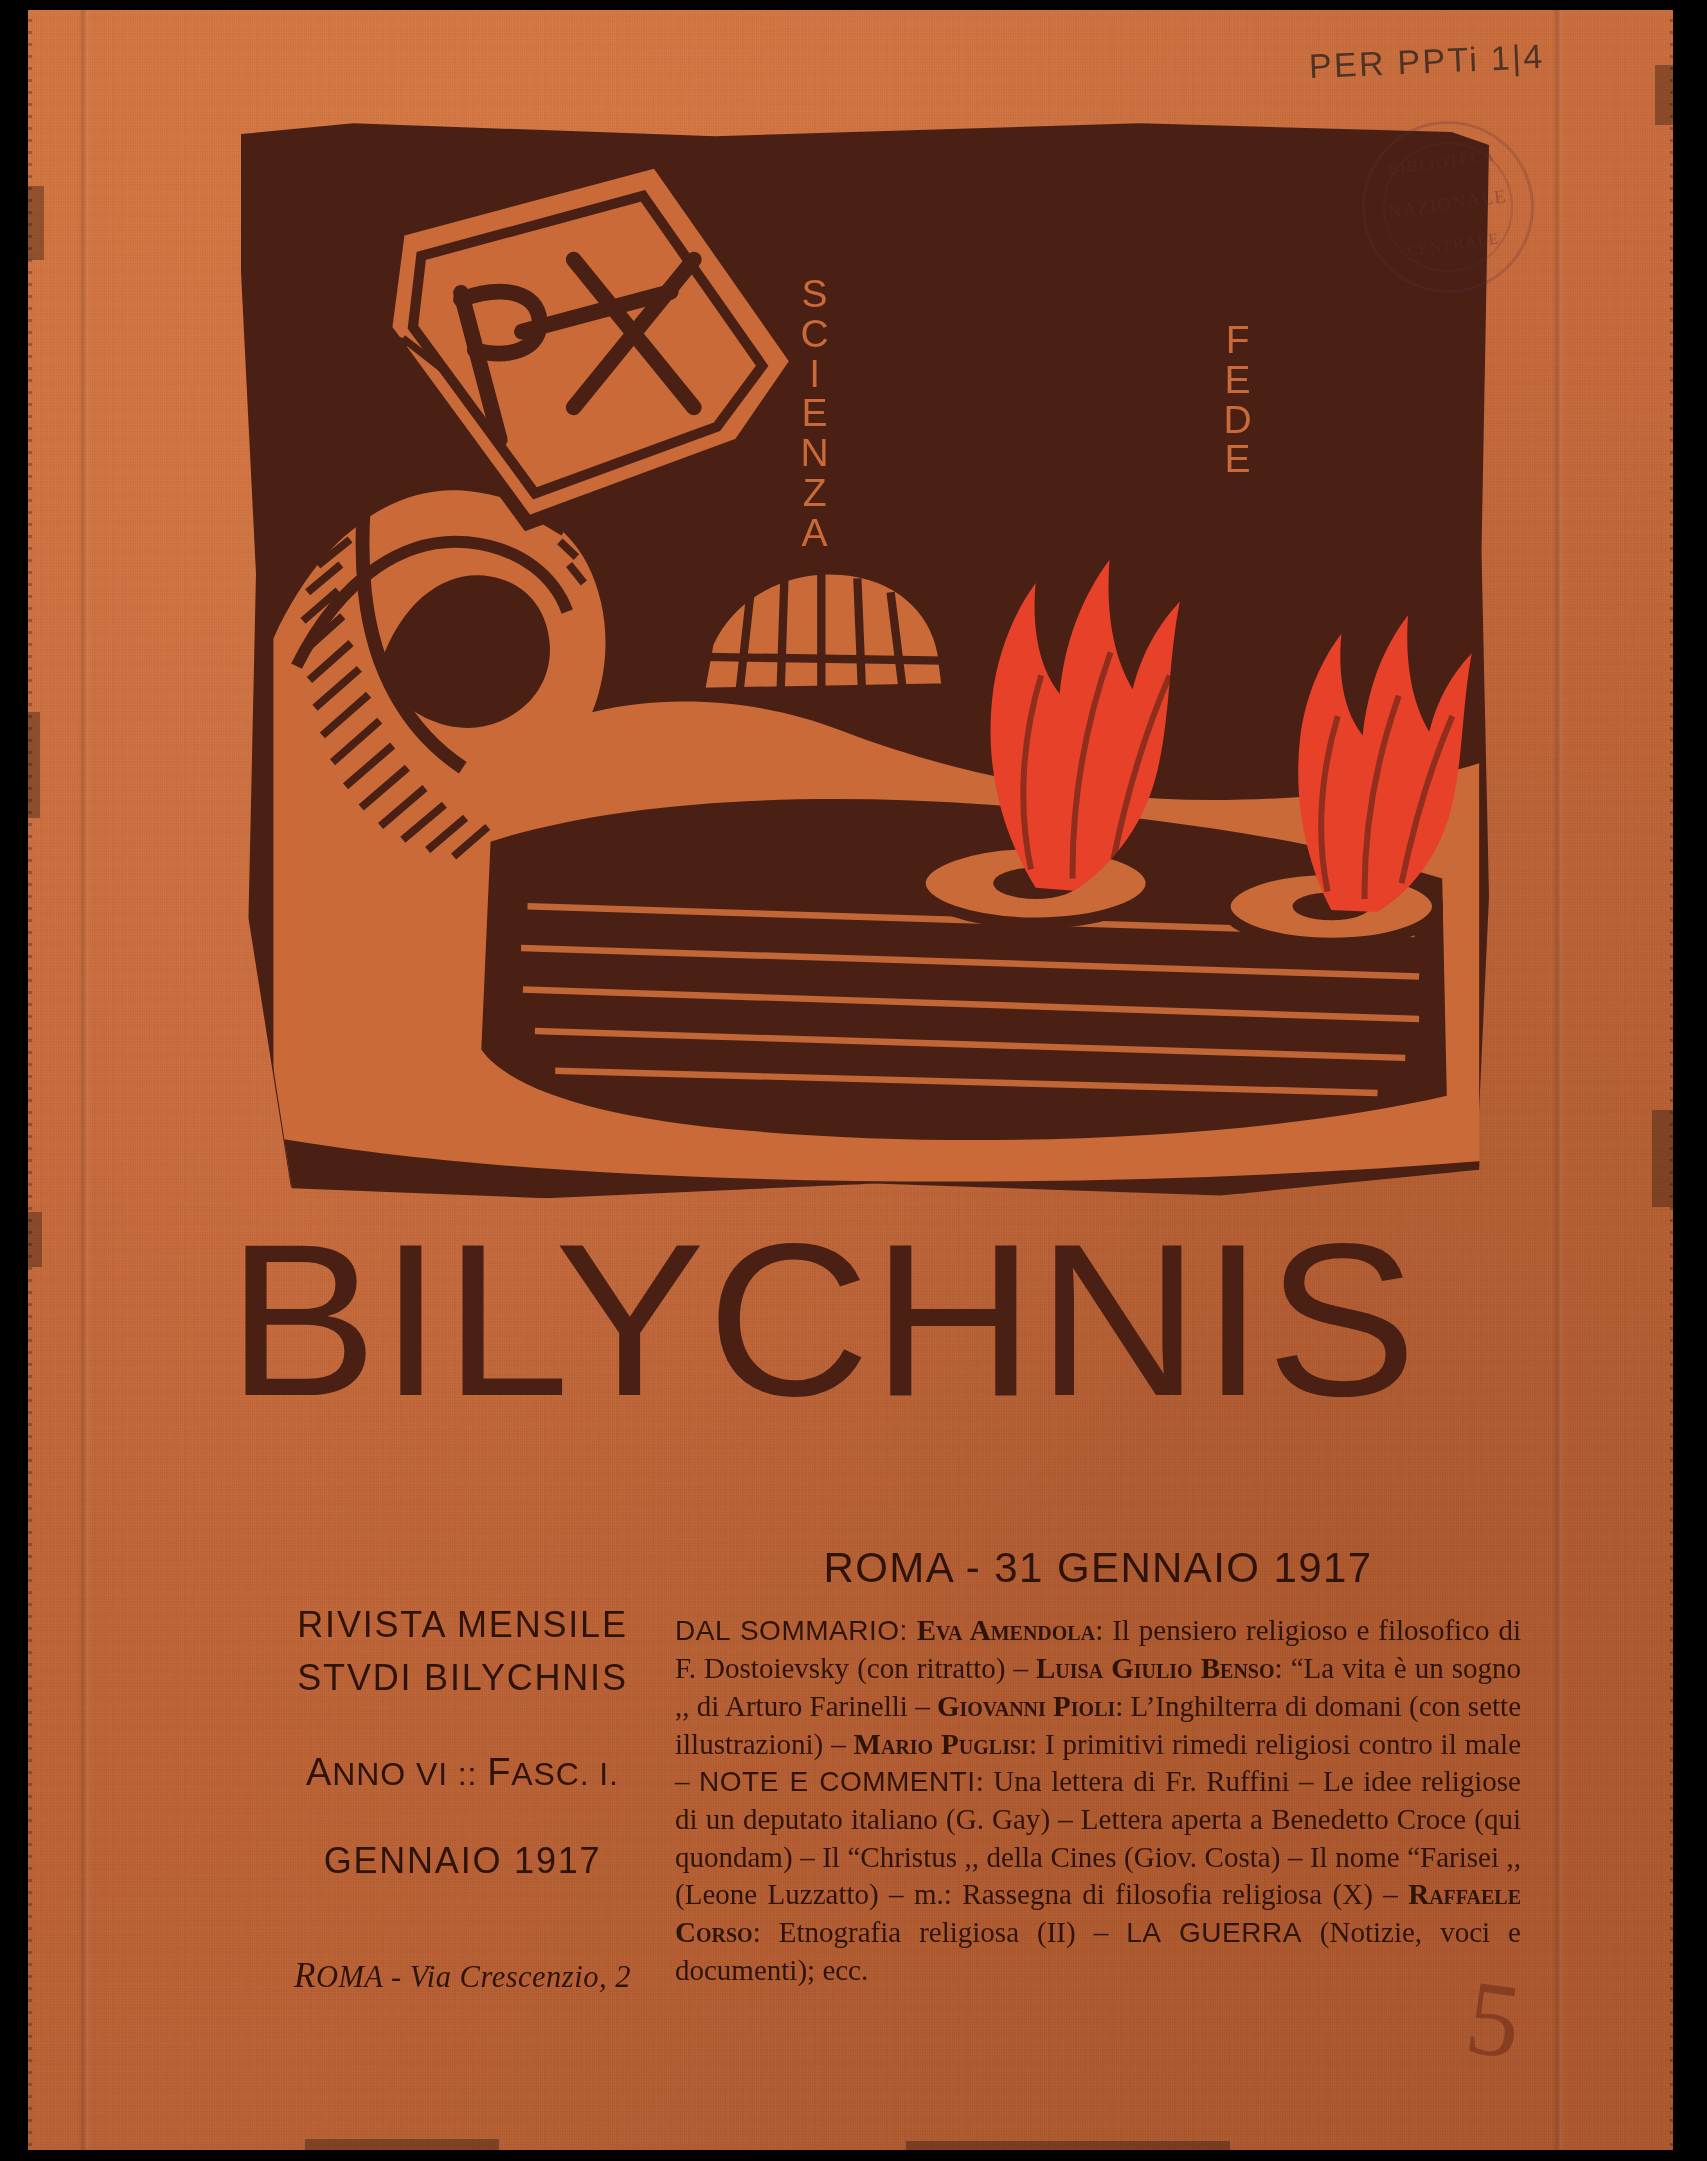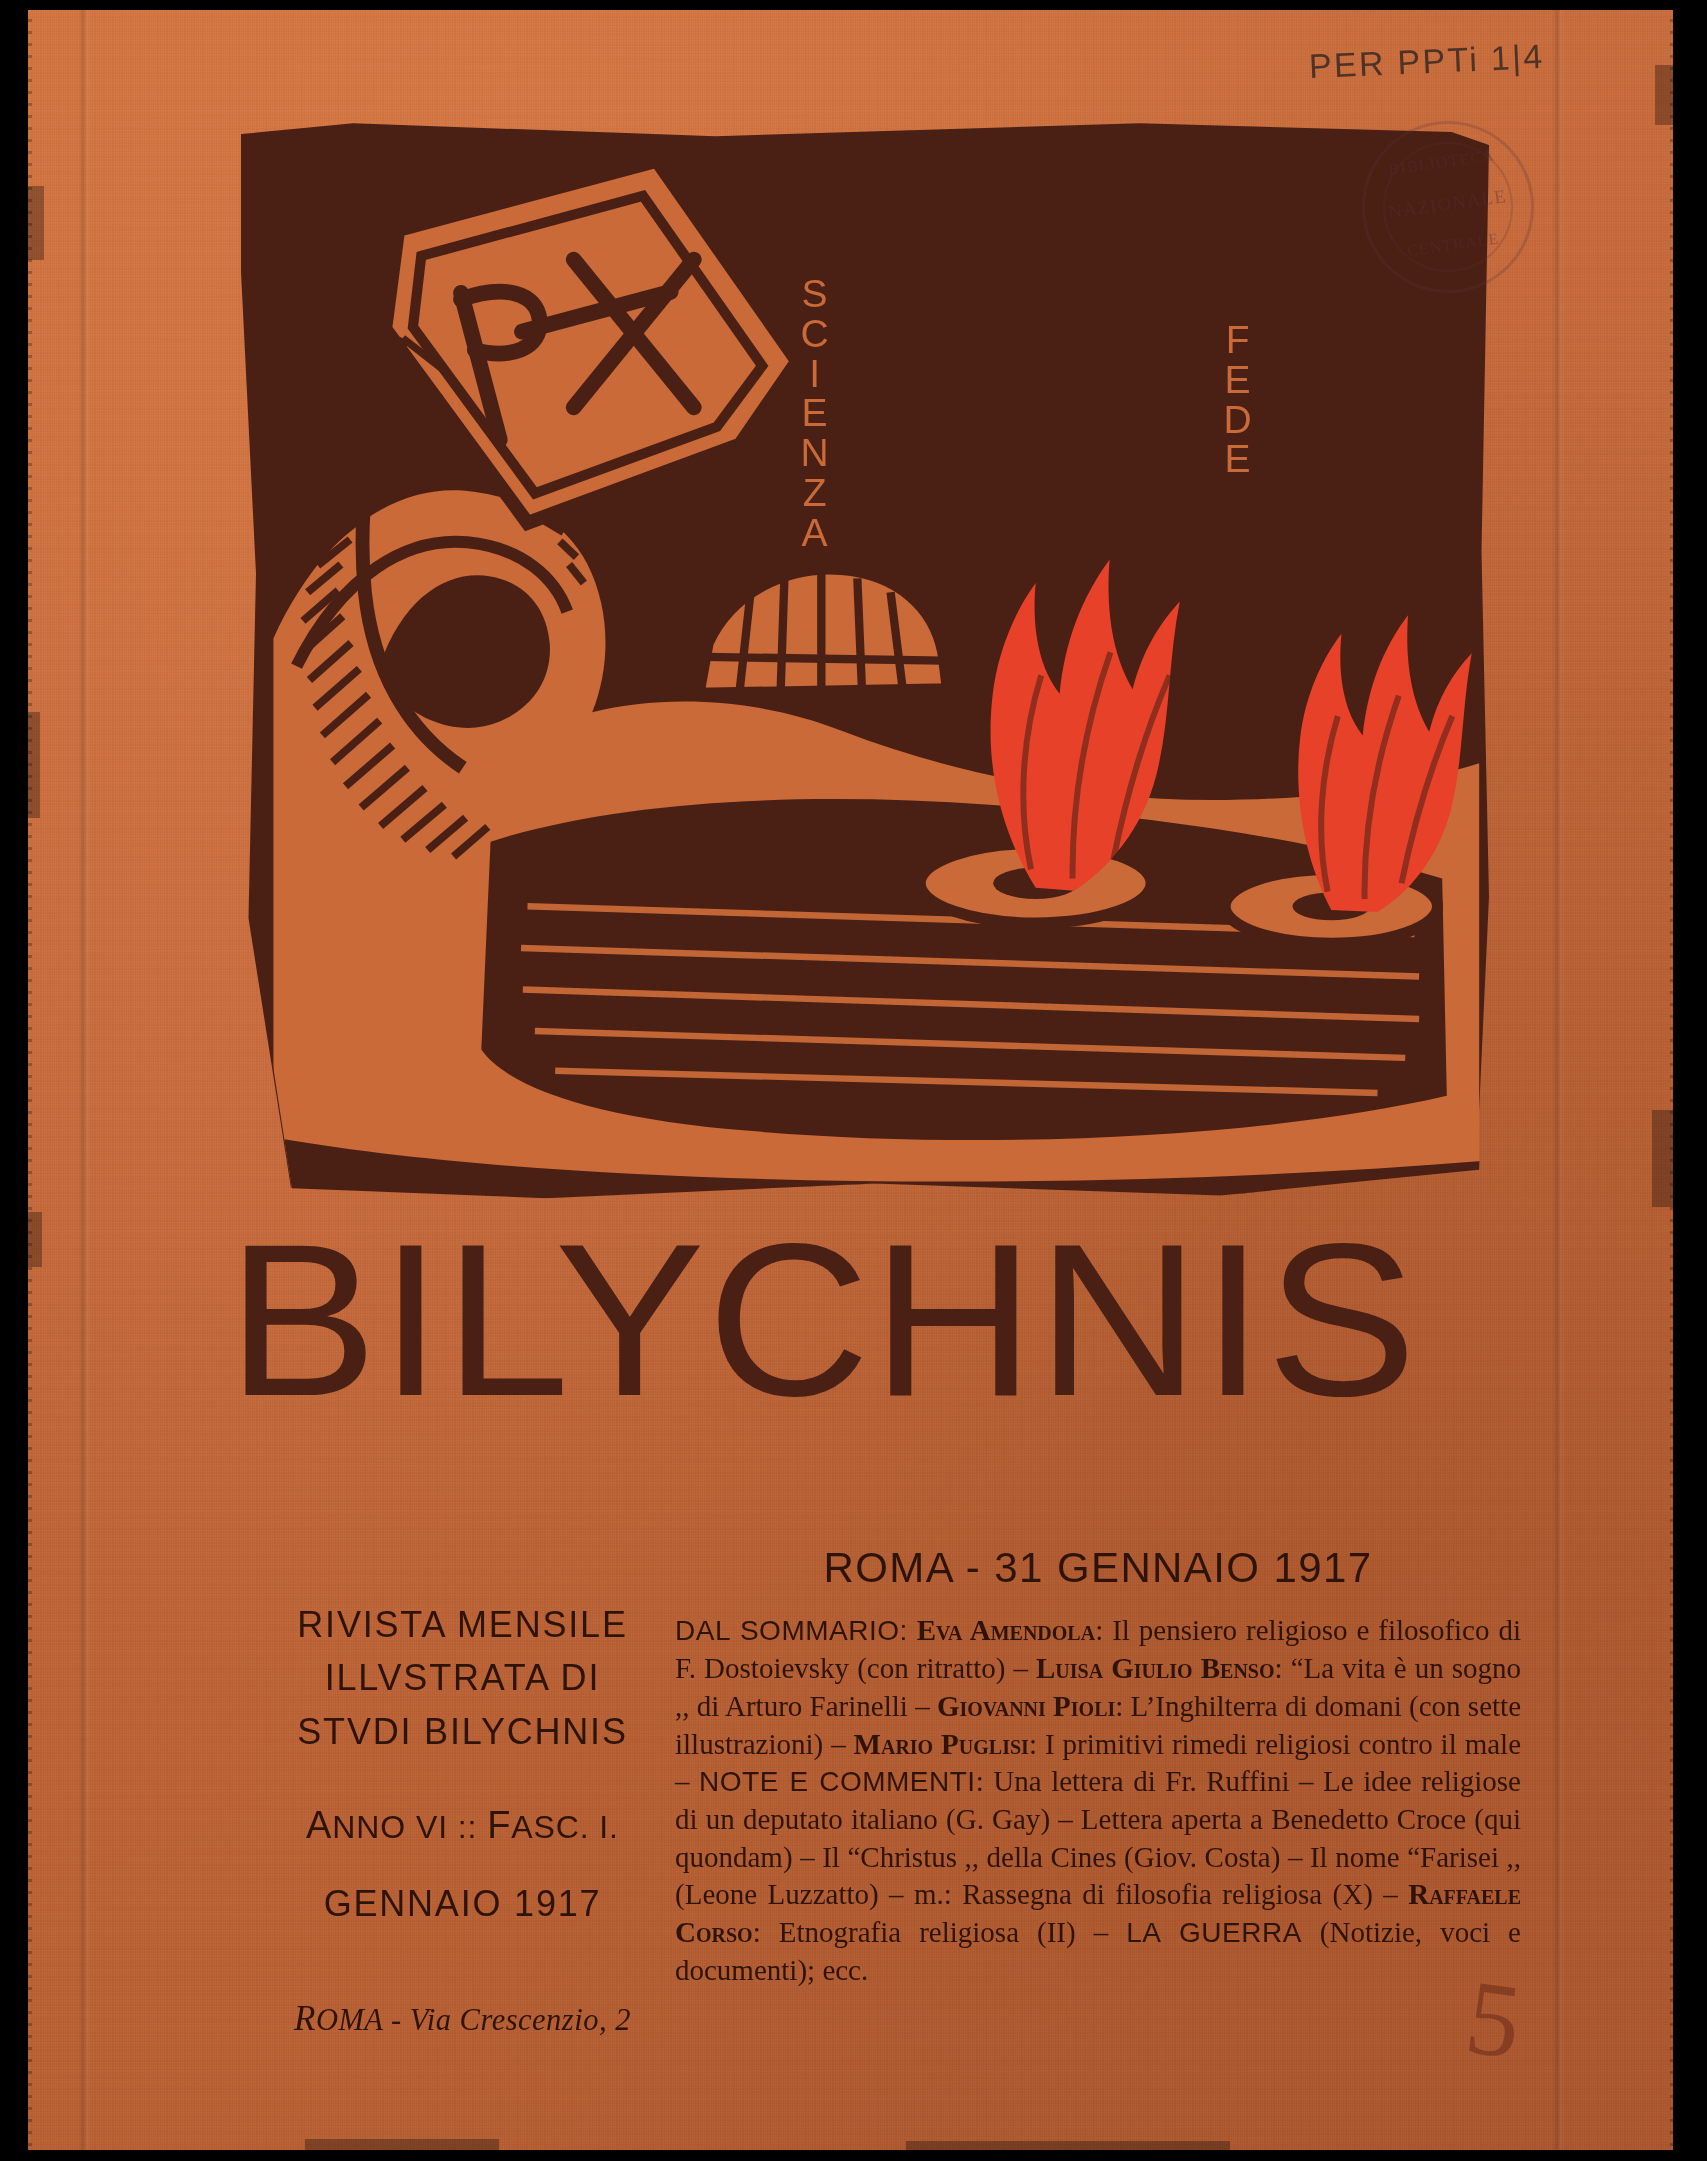--- a/index.html
+++ b/index.html
@@ -401,27 +401,26 @@
       <span>E</span>
       <span>D</span>
       <span>E</span>
     </div>
   </div>
 
   <div id="masthead">BILYCHNIS</div>
 
   <div id="left-col">
     <div class="lc-line">RIVISTA MENSILE</div>
-    <div class="lc-line">ILLVSTRATA DI</div>
     <div class="lc-line">STVDI BILYCHNIS</div>
     <div class="lc-gap"></div>
     <div class="lc-small-caps">
       <span class="cap">A</span><span>NNO</span><span> VI :: </span><span class="cap">F</span><span>ASC</span><span>. I.</span>
     </div>
-    <div class="lc-line" style="margin-top:23px;">GENNAIO 1917</div>
+    <div class="lc-line" style="margin-top:33px;">GENNAIO 1917</div>
     <div class="lc-addr">
       <span class="cap">R</span><span>OMA</span><span> - Via Crescenzio, 2</span>
     </div>
   </div>
 
   <div id="right-col">
     <div id="roma-date">ROMA - 31 GENNAIO 1917</div>
     <div id="sommario">
       <span class="sans">DAL SOMMARIO:</span>
       <span> <span class="sc">Eva Amendola</span>: Il pensiero religioso e filosofico di F. Dostoievsky (con ritratto) – <span class="sc">Luisa Giulio Benso</span>: “La vita è un sogno ,, di Arturo Farinelli – <span class="sc">Giovanni Pioli</span>: L’Inghilterra di domani (con sette illustrazioni) – <span class="sc">Mario Puglisi</span>: I primitivi rimedi religiosi contro il male – <span class="sans">NOTE E COMMENTI</span>: Una lettera di Fr. Ruffini – Le idee religiose di un deputato italiano (<span class="it">G. Gay</span>) – Lettera aperta a Benedetto Croce (<span class="it">qui quondam</span>) – Il “Christus ,, della Cines (<span class="it">Giov. Costa</span>) – Il nome “Farisei ,, (<span class="it">Leone Luzzatto</span>) – <span class="it">m.</span>: Rassegna di filosofia religiosa (X) – <span class="sc">Raffaele Corso</span>: Etnografia religiosa (II) – <span class="sans">LA GUERRA</span> (Notizie, voci e documenti); ecc.</span>

